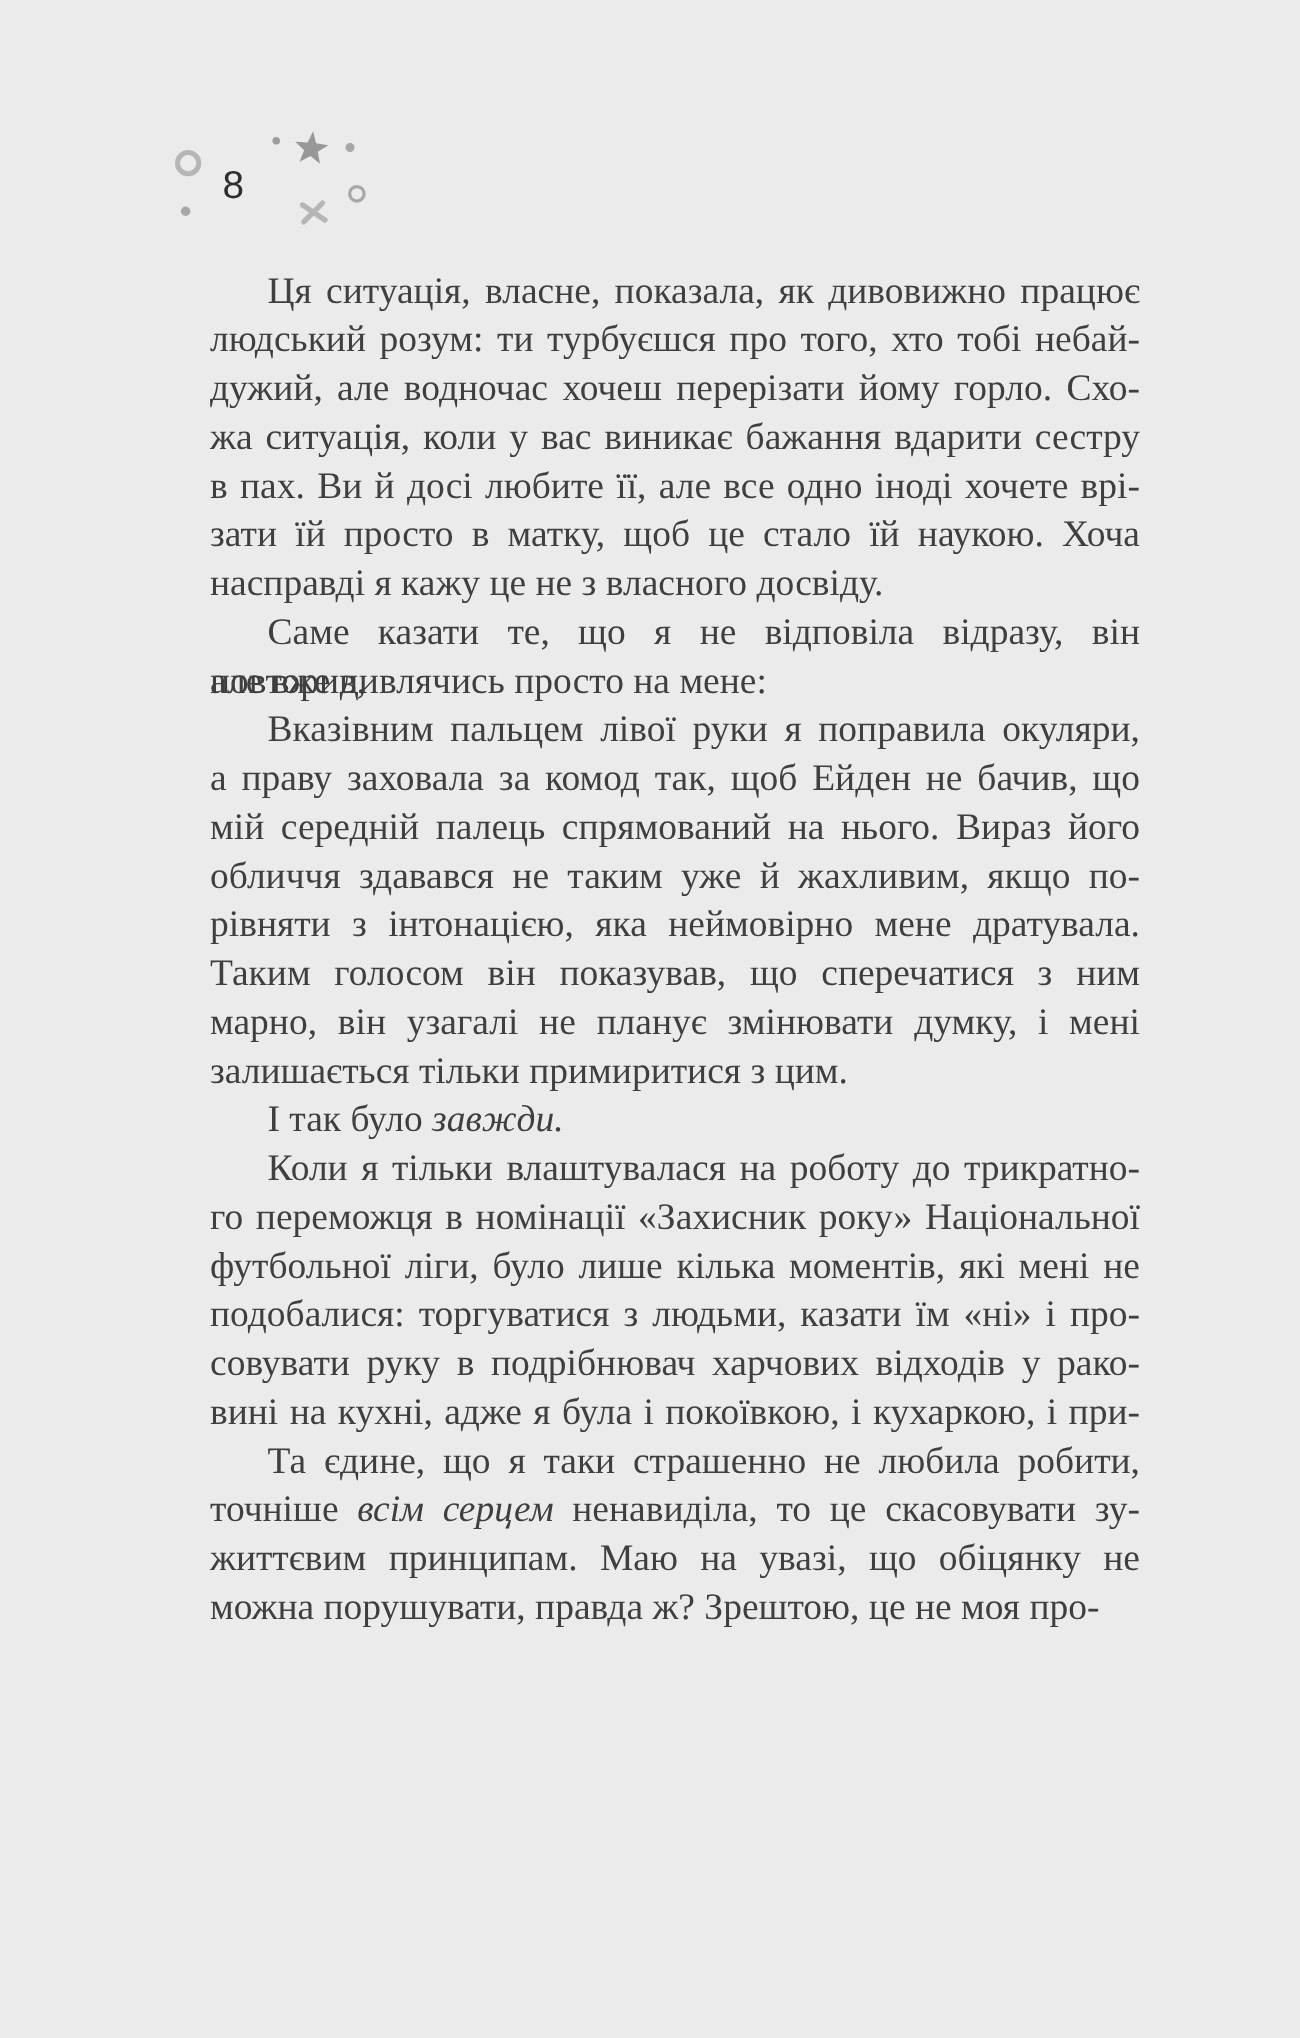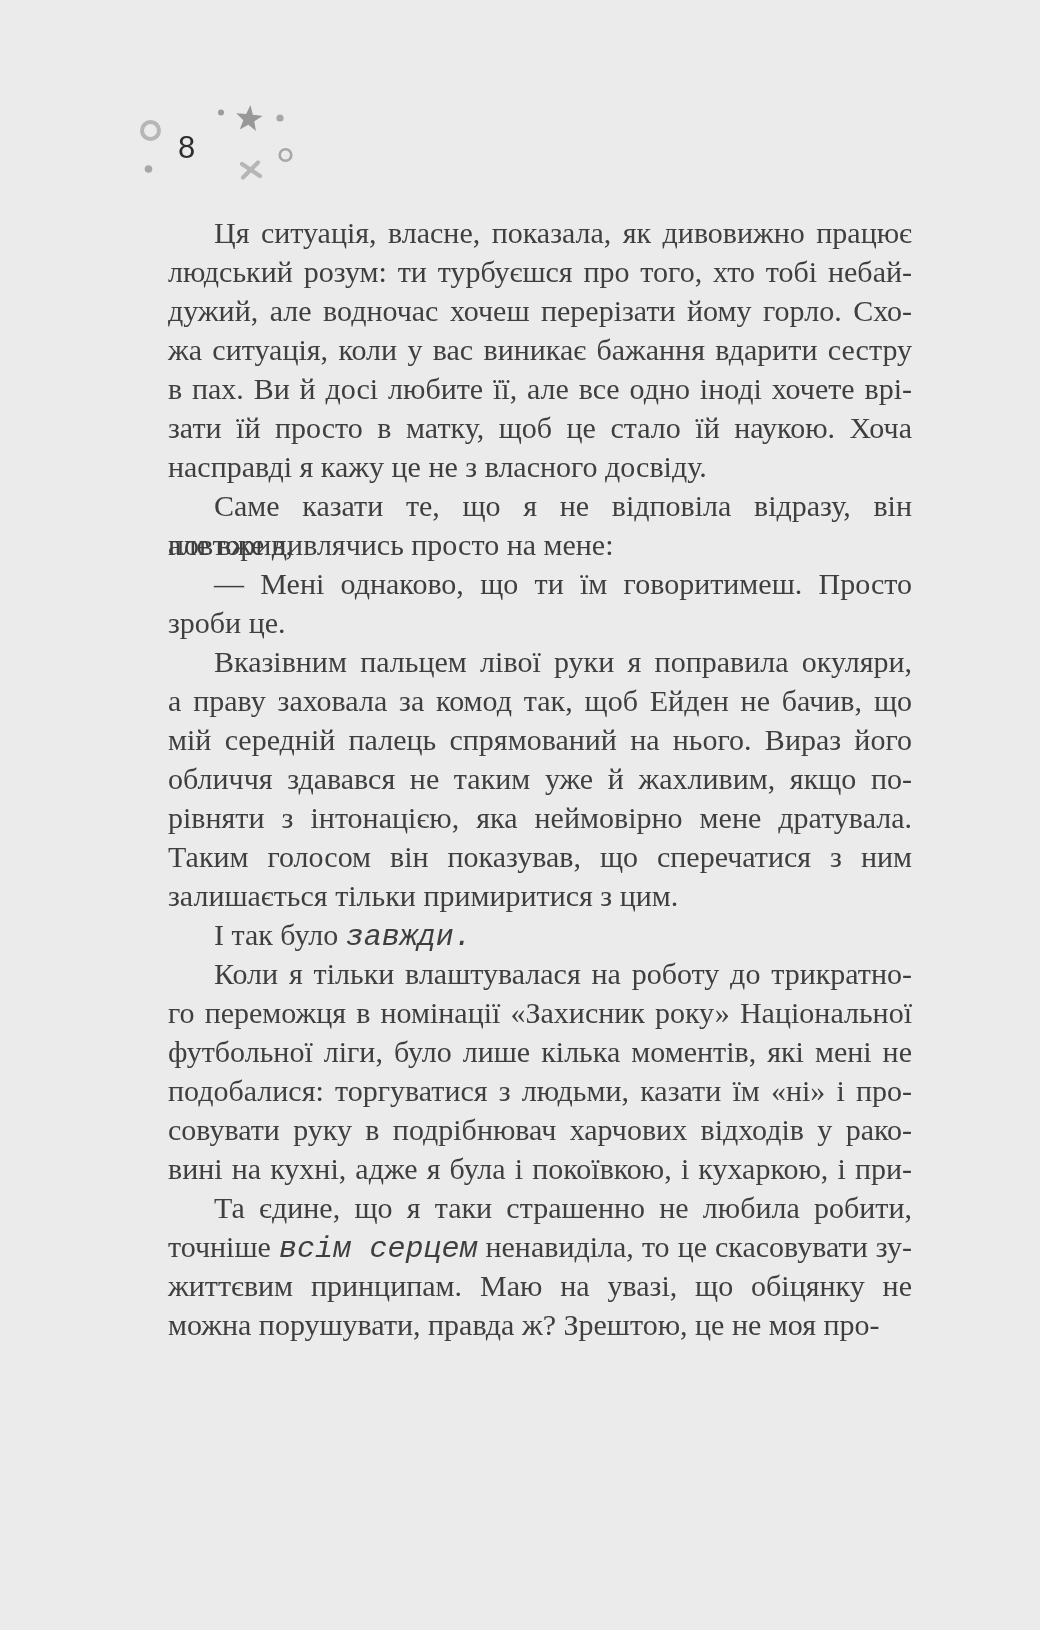--- a/index.html
+++ b/index.html
@@ -37,21 +37,21 @@
   }
   .para{margin:0;padding:0;}
   .line{
     text-align:justify;
     text-align-last:justify;
     white-space:normal;
     height:39px;overflow:visible;
   }
   .line.first{text-indent:46px;}
   .line.last{text-align-last:left;}
-  .it{font-style:italic;font-family:Liberation Mono, monospace;}
+  .it{font-style:italic;}
 </style>
 </head>
 <body>
 
 <div class="page">
 
   <svg class="decor-svg" viewBox="0 0 190 105" aria-hidden="true">
     <circle cx="35.5" cy="45.5" r="8.5" fill="none" stroke="var(--decor-light)" stroke-width="4"></circle>
     <circle cx="33.5" cy="84" r="3.8" fill="var(--decor-mid)"></circle>
     <circle cx="106" cy="27.5" r="3" fill="var(--decor-dot)"></circle>
@@ -71,30 +71,27 @@
         <div class="line"><span>жа ситуація, коли у вас виникає бажання вдарити сестру</span></div>
         <div class="line"><span>в пах. Ви й досі любите її, але все одно іноді хочете врі-</span></div>
         <div class="line"><span>зати їй просто в матку, щоб це стало їй наукою. Хоча</span></div>
         <div class="line last"><span>насправді я кажу це не з власного досвіду.</span></div>
       </div>
       <div class="para">
         <div class="line first"><span>Саме казати те, що я не відповіла відразу, він повторив,</span></div>
         <div class="line last"><span>але вже дивлячись просто на мене:</span></div>
       </div>
       <div class="para">
-        <div class="line first"><span>— Мені однаково, що ти їм говоритимеш. Просто</span></div>
-        <div class="line last"><span>зроби це.</span></div>
-      </div>
-      <div class="para">
         <div class="line first"><span>Вказівним пальцем лівої руки я поправила окуляри,</span></div>
         <div class="line"><span>а праву заховала за комод так, щоб Ейден не бачив, що</span></div>
         <div class="line"><span>мій середній палець спрямований на нього. Вираз його</span></div>
         <div class="line"><span>обличчя здавався не таким уже й жахливим, якщо по-</span></div>
         <div class="line"><span>рівняти з інтонацією, яка неймовірно мене дратувала.</span></div>
         <div class="line"><span>Таким голосом він показував, що сперечатися з ним</span></div>
+        <div class="line"><span>марно, він узагалі не планує змінювати думку, і мені</span></div>
         <div class="line last"><span>залишається тільки примиритися з цим.</span></div>
       </div>
       <div class="para">
         <div class="line first last"><span>І так було </span><span class="it">завжди.</span></div>
       </div>
       <div class="para">
         <div class="line first"><span>Коли я тільки влаштувалася на роботу до трикратно-</span></div>
         <div class="line"><span>го переможця в номінації «Захисник року» Національної</span></div>
         <div class="line"><span>футбольної ліги, було лише кілька моментів, які мені не</span></div>
         <div class="line"><span>подобалися: торгуватися з людьми, казати їм «ні» і про-</span></div>

